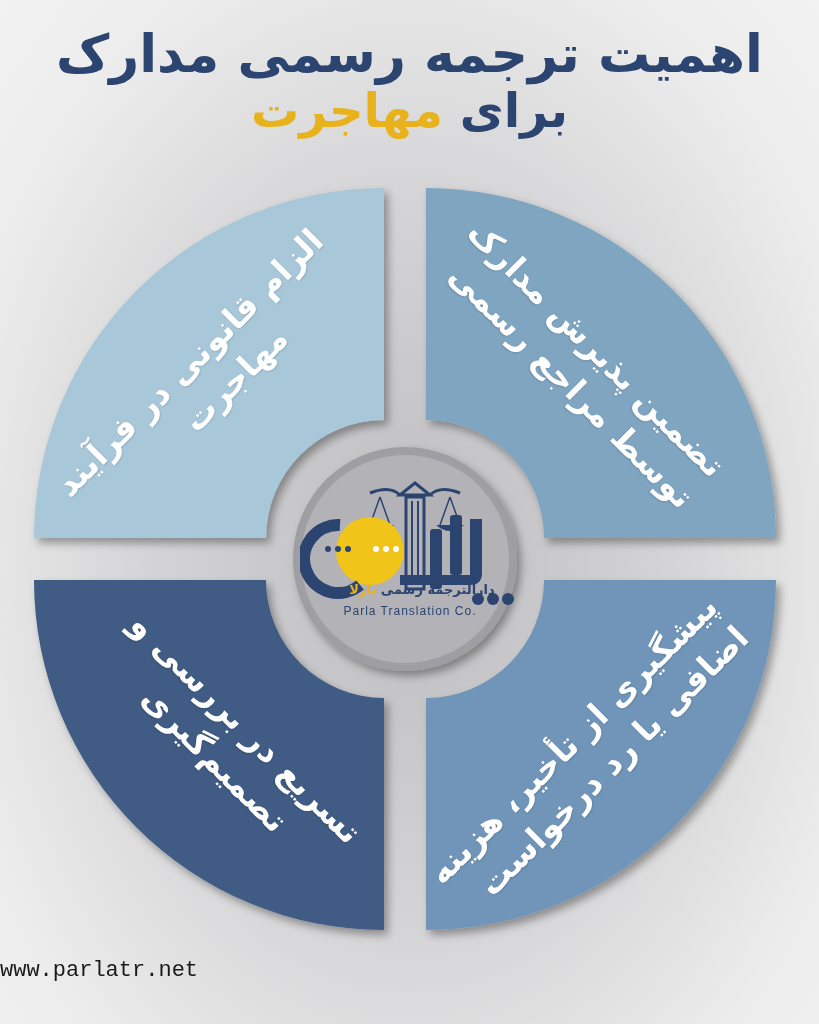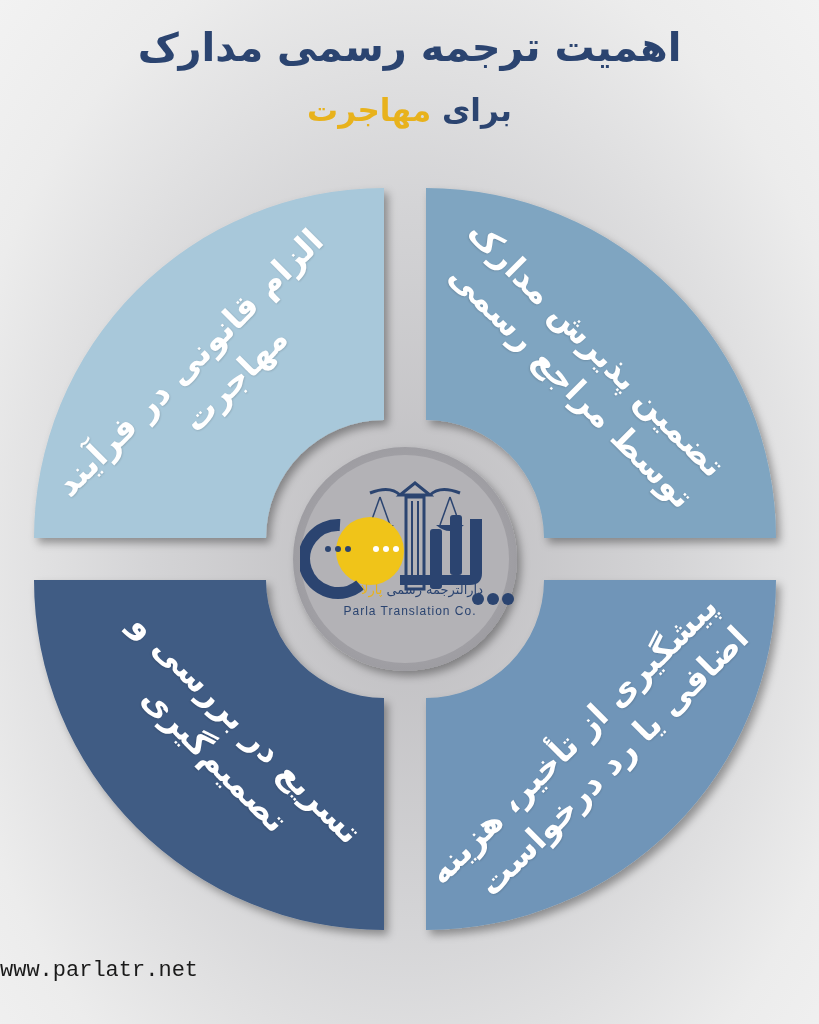--- a/index.html
+++ b/index.html
@@ -6,36 +6,36 @@
   body {
     width: 819px; height: 1024px; overflow: hidden; position: relative;
     background: radial-gradient(ellipse at 50% 55%, #bdbcbf 0%, #d4d4d6 45%, #ececec 80%, #f2f2f2 100%);
     font-family: "DejaVu Sans", sans-serif;
   }
   .title {
     position: absolute; left: 0; width: 819px; text-align: center;
     direction: rtl; font-weight: bold; color: #2b4470;
     font-family: "DejaVu Sans", sans-serif;
   }
-  .title.l1 { top: 24px; font-size: 40px; letter-spacing: 0px; }
-  .title.l2 { top: 92px; font-size: 31px; }
+  .title.l1 { top: 24px; font-size: 52px; letter-spacing: 0px; }
+  .title.l2 { top: 82px; font-size: 48px; }
   .title .accent { color: #e8b21c; }
   svg.ring { position: absolute; left: 0; top: 0; }
   .qtext {
     position: absolute; color: #ffffff; direction: rtl; text-align: center;
     font-size: 33px; font-weight: bold; line-height: 44px; white-space: nowrap;
     font-family: "DejaVu Sans", sans-serif;
     text-shadow: 0 1px 2px rgba(0,0,0,0.15);
   }
   .logo {
     position: absolute; left: 300px; top: 445px; width: 220px; height: 230px;
   }
   .logo-fa {
     position: absolute; left: 322px; top: 582px; width: 200px; text-align: center;
-    direction: rtl; font-size: 13px; color: #2b4470; font-weight: normal;
+    direction: rtl; font-size: 13px; color: #2b4470; font-weight: bold;
     font-family: "DejaVu Sans", sans-serif;
   }
   .logo-fa .y { color: #e8b21c; }
   .logo-en {
     position: absolute; left: 300px; top: 604px; width: 220px; text-align: center;
     font-size: 12px; color: #2b4470; letter-spacing: 1px;
     font-family: Liberation Sans, sans-serif;
   }
   .footer {
     position: absolute; left: 0; width: 680px; top: 958px; text-align: left;

